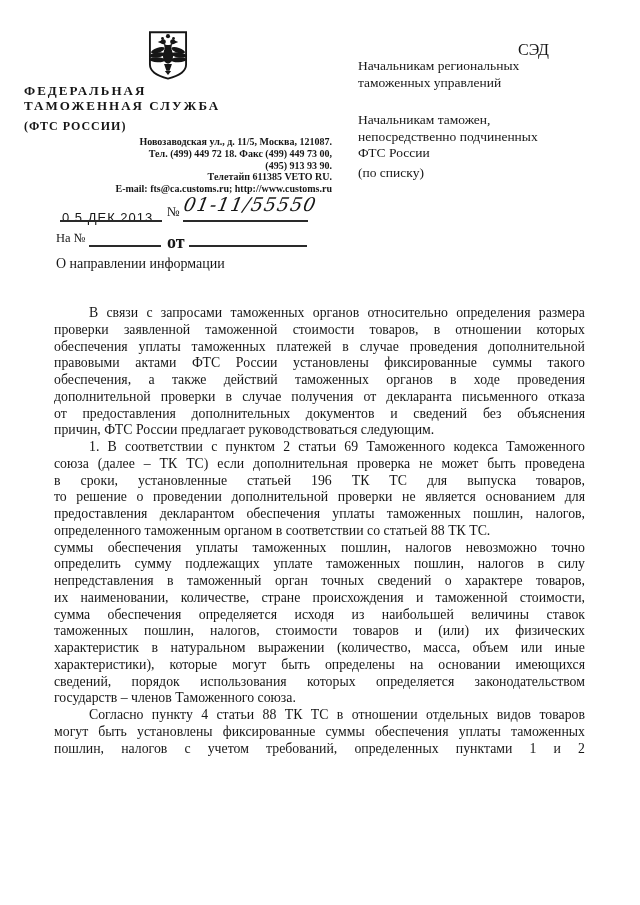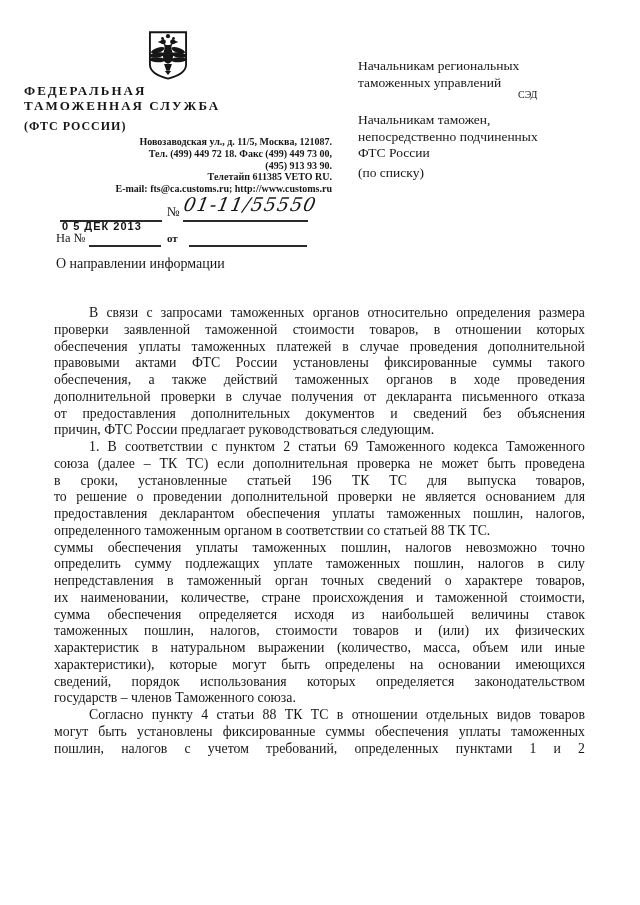--- a/index.html
+++ b/index.html
@@ -15,35 +15,35 @@
   .emblem{position:absolute;left:146px;top:29px;width:44px;height:52px;}
   .emblem svg{width:100%;height:100%;display:block;}
   
   .org{position:absolute;left:24px;top:83px;width:324px;}
   .org-line{font-weight:bold;font-size:13px;letter-spacing:2px;line-height:15px;}
   .org-abbr{font-weight:bold;font-size:12px;letter-spacing:1px;margin-top:6px;}
   
   .addr{position:absolute;left:8px;top:136px;width:324px;text-align:right;
         font-weight:bold;font-size:10px;line-height:11.8px;}
   
-  .sed{position:absolute;left:518px;top:41px;font-size:10px;margin-top:48px;}
+  .sed{position:absolute;left:518px;top:41px;font-size:16px;}
   .recipients{position:absolute;left:358px;top:58px;width:220px;
               font-size:13.5px;line-height:16.5px;}
   .rec-group.g2{margin-top:21px;}
   .rec-note{margin-top:3px;}
   
-  .stamp{position:absolute;left:62px;top:220px;
+  .stamp{position:absolute;left:62px;top:210px;
          font-family:"Liberation Sans", sans-serif;
-         font-weight:bold;font-size:11px;letter-spacing:1px;}
+         font-weight:normal;font-size:13px;letter-spacing:1px;}
   .num-label{position:absolute;left:167px;top:204px;font-size:13.5px;}
   .num-hand{position:absolute;left:184px;top:193px;
             font-family:"DejaVu Serif", serif;font-style:italic;
             font-size:19px;letter-spacing:1px;transform:skewX(-10deg);}
   .reply-label{position:absolute;left:56px;top:231px;font-size:12.5px;}
-  .from-label{position:absolute;left:167px;top:232px;font-size:11px;font-weight:bold;}
+  .from-label{position:absolute;left:167px;top:232px;font-size:18px;font-weight:bold;}
   .u{position:absolute;height:1.6px;background:#2a2a2a;}
   .u-date{left:60px;top:220px;width:102px;}
   .u-num{left:183px;top:220px;width:125px;}
   .u-reply{left:89px;top:245px;width:72px;}
   .u-from{left:189px;top:245px;width:118px;}
   
   .subject{position:absolute;left:56px;top:256px;font-size:14px;}
   
   .letter-body{position:absolute;left:54px;top:305px;width:531px;
                font-size:13.8px;}

